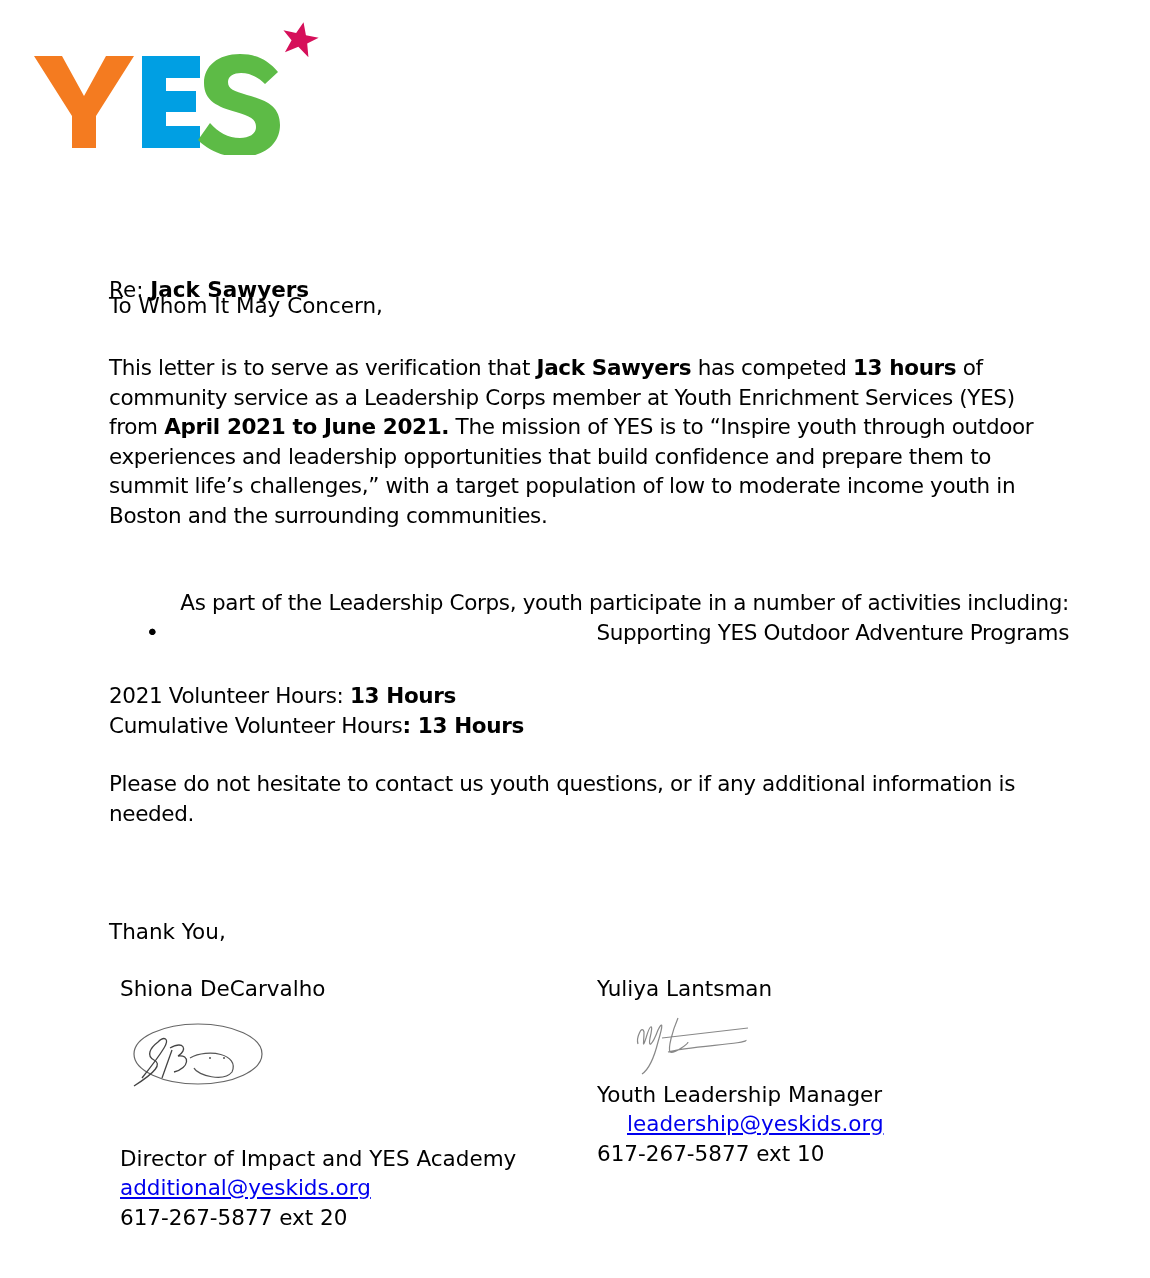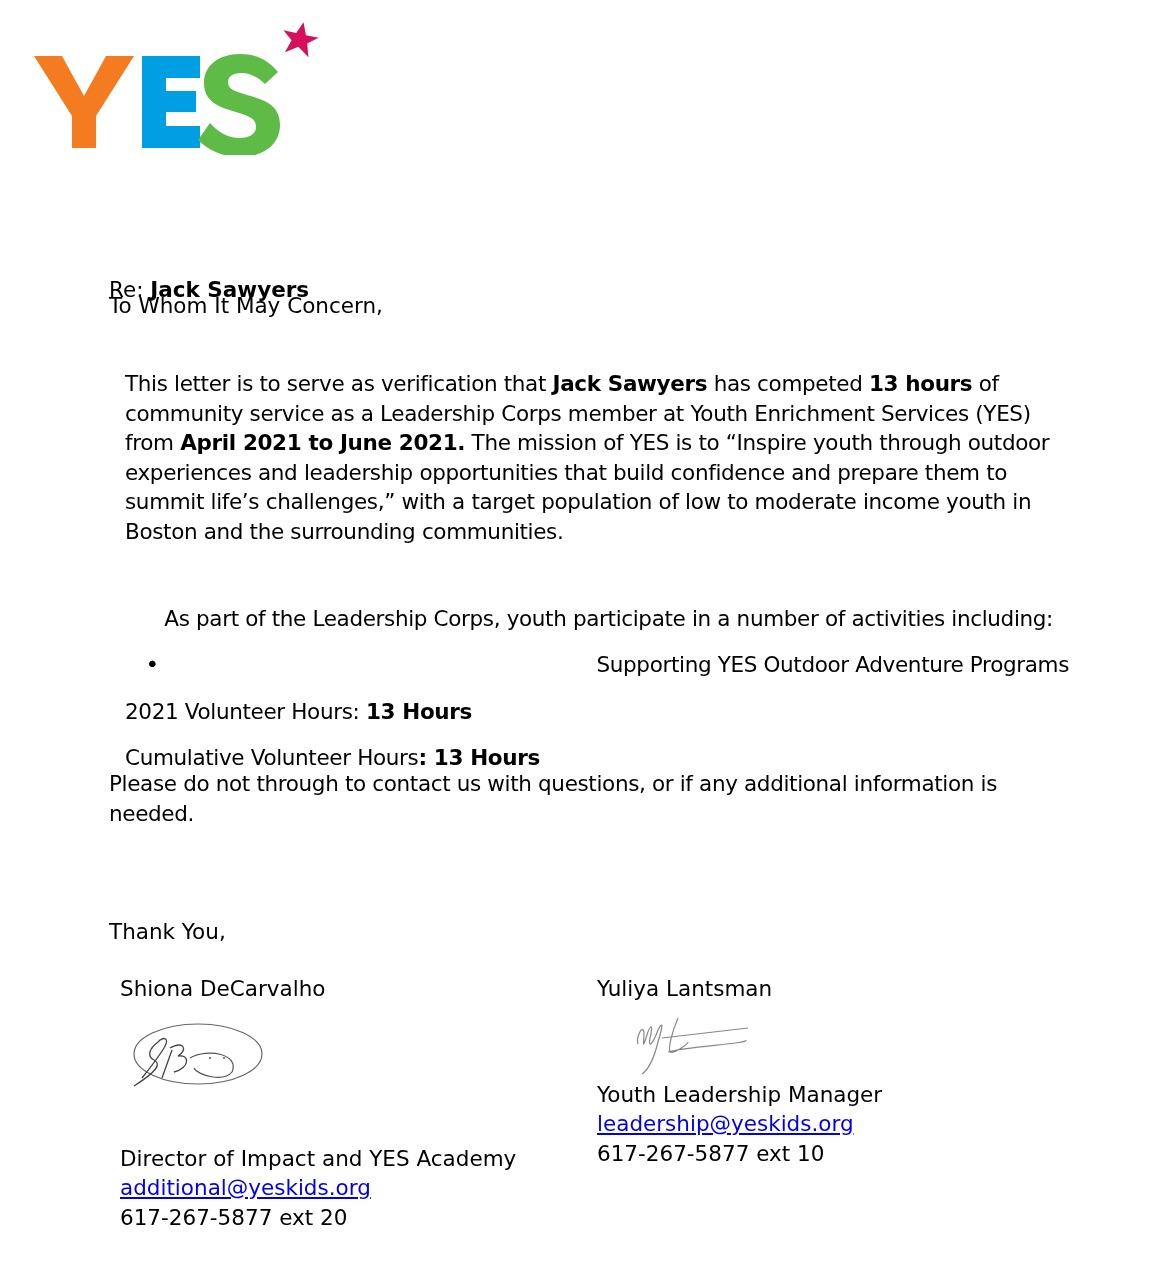--- a/index.html
+++ b/index.html
@@ -3,21 +3,21 @@
 <meta charset="utf-8">
 <style>
   html, body { margin: 0; padding: 0; background: #ffffff; }
   body {
     width: 1150px; height: 1278px; position: relative; overflow: hidden;
     font-family: "DejaVu Sans", sans-serif; color: #000; font-size: 21.5px;
   }
   .logo { position: absolute; left: 32px; top: 20px; width: 290px; height: 135px; }
   .abs { position: absolute; white-space: nowrap; }
   .para { position: absolute; left: 109px; width: 960px; line-height: 29.5px; letter-spacing: -0.35px; }
-  .para p { margin: 16px; }
+  .para p { margin: 0; }
   b { font-weight: bold; }
   ul.bullets { list-style: none; margin: 0; padding: 0; }
   ul.bullets li { position: relative; padding-left: 73px; }
   ul.bullets li .dot { position: absolute; left: 37px; top: 0; }
   a.email { color: #0000ee; text-decoration: underline; }
   .sig { position: absolute; }
 </style>
 </head>
 <body>
 
@@ -52,21 +52,21 @@
     <li><span class="dot">•</span></li>
     <li><span class="dot">•</span><span>Supporting YES Outdoor Adventure Programs</span></li>
   </ul>
 </div>
 
 <div class="para" style="top:681px;">
   <p><span>2021 Volunteer Hours: </span><b>13 Hours</b></p>
   <p><span>Cumulative Volunteer Hours</span><b>: 13 Hours</b></p>
 </div>
 
-<div class="para" style="top:769px; width:935px;">Please do not through to contact us with questions, or if any additional information is needed.</div>
+<div class="para" style="top:769px; width:935px;">Please do not hesitate to contact us youth questions, or if any additional information is needed.</div>
 
 <div class="abs" style="left:109px; top:886px;margin-top:33px;">Thank You,</div>
 
 <div class="abs" style="left:120px; top:976px;">Shiona DeCarvalho</div>
 <div class="sig" style="left:128px; top:1020px;">
   <svg width="140" height="70" viewBox="0 0 140 70">
     <ellipse cx="70" cy="34" rx="64" ry="30" fill="none" stroke="#666" stroke-width="1.2"></ellipse>
     <path d="M30,22 C22,28 18,36 26,40 C34,44 28,52 6,66 M30,22 C36,16 42,18 36,28 C30,38 22,48 14,58 M44,30 L34,58 M42,28 C56,20 60,30 50,36 C62,34 62,48 46,52" fill="none" stroke="#444" stroke-width="1.3"></path>
     <path d="M62,38 C80,28 112,34 104,52 C96,62 70,56 66,48" fill="none" stroke="#555" stroke-width="1.2"></path>
     <circle cx="82" cy="38" r="1" fill="#555"></circle>
@@ -78,14 +78,14 @@
 <div class="abs" style="left:120px; top:1205px;">617-267-5877 ext 20</div>
 
 <div class="abs" style="left:597px; top:976px;">Yuliya Lantsman</div>
 <div class="sig" style="left:628px; top:1008px;">
   <svg width="140" height="70" viewBox="0 0 140 70">
     <path d="M10,36 C8,30 14,16 16,24 C16,34 14,42 18,30 C22,16 26,14 22,30 C20,40 24,38 30,22 C34,14 36,14 30,34 C26,50 20,62 14,66" fill="none" stroke="#888" stroke-width="1.2"></path>
     <path d="M50,10 C44,24 40,40 42,44 C46,46 60,36 60,34 M34,30 L120,20 M40,44 C60,38 120,36 118,32" fill="none" stroke="#888" stroke-width="1.2"></path>
   </svg>
 </div>
 <div class="abs" style="left:597px; top:1082px;">Youth Leadership Manager</div>
-<a class="abs email" style="left:597px; top:1111px;" href="#">leadership@yeskids.org</a>
+<a class="abs email" style="left:627px; top:1111px;" href="#">leadership@yeskids.org</a>
 <div class="abs" style="left:597px; top:1141px;">617-267-5877 ext 10</div>
 
 </body></html>

